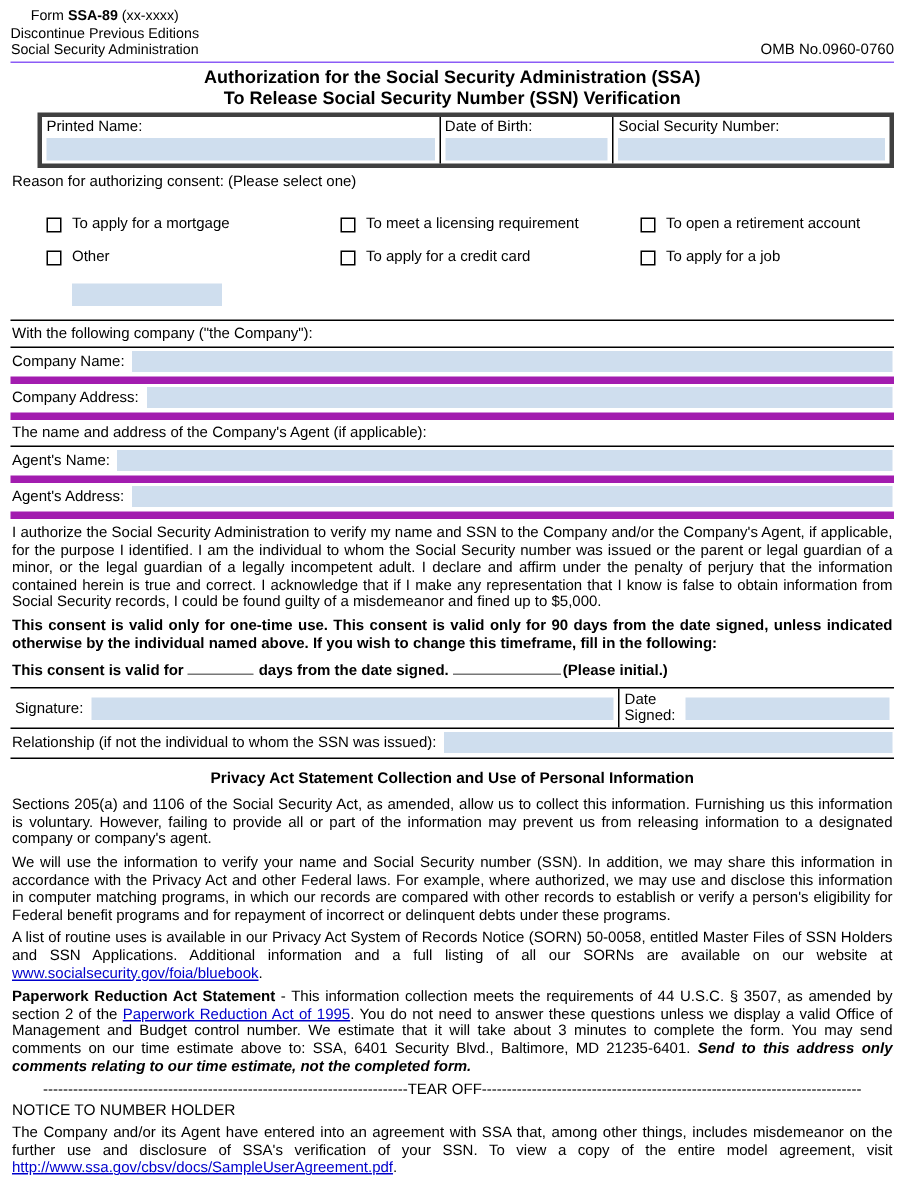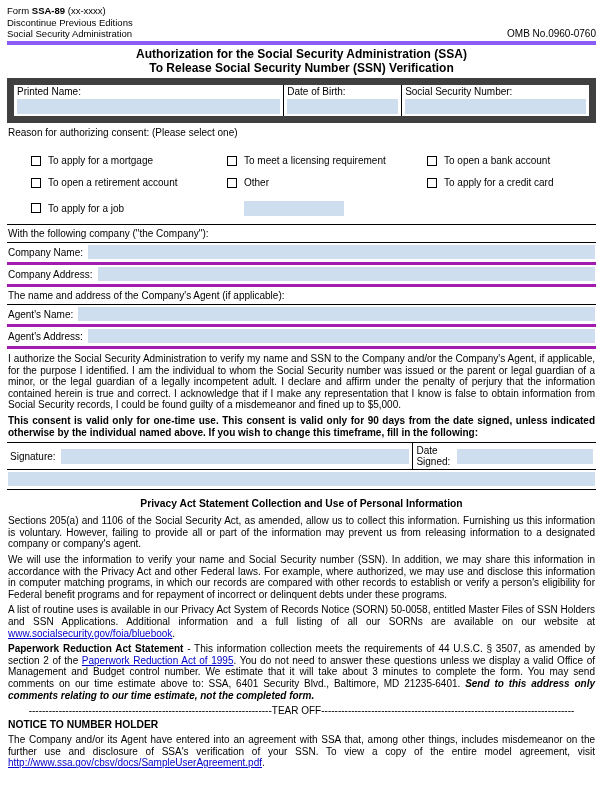--- a/index.html
+++ b/index.html
@@ -1,45 +1,45 @@
 <!DOCTYPE html>
 <html style="--input-bg: #cfdeee; --link: #0000cc;"><head>
 <meta charset="utf-8">
 <style>
   * { margin:0; padding:0; box-sizing:border-box; }
   html,body { background:#ffffff; }
   body { font-family:"Liberation Sans", sans-serif; color:#000; }
   .page { width:603px; height:787px; background:#fff; padding:5px 7px 4px 7px; overflow:hidden; }
 
   
-  .hdr { display:flex; justify-content:space-between; align-items:flex-end; border-bottom:4px solid #8b5cf6; padding-bottom:1px; }
+  .hdr { display:flex; justify-content:space-between; align-items:flex-end; border-bottom:1px solid #8b5cf6; padding-bottom:1px;text-align:center; }
   .hdr-left { font-size:9.5px; line-height:1.22; }
   .hdr-right { font-size:10px; padding-bottom:1px;margin-left:42px; }
 
   .title { text-align:center; font-weight:bold; font-size:12px; line-height:1.18; padding:2px 0 3px 0; }
 
   
-  .id-table { display:flex; border:7px solid #404040; }
+  .id-table { display:flex; border:3px solid #404040;margin-left:18px; }
   .id-cell { padding:1px 3px 2px 3px; border-right:1px solid #000; }
   .id-cell:last-child { border-right:none; }
   .id-c1 { width:47%; } .id-c2 { width:20.5%; } .id-c3 { width:32.5%; }
   .lbl { font-size:10px; line-height:1.2; }
   .field { display:block; background:var(--input-bg); border:none; outline:none; height:15px; width:100%; margin-top:1px; font:inherit; padding:0 2px; }
 
   .reason-line { font-size:10px; margin:4px 0 2px 1px; }
 
   
   .chk-grid { display:grid; grid-template-columns:196px 200px 1fr; row-gap:11px; padding:3px 0 7px 24px;margin-top:14px; }
   .chk { display:flex; align-items:center; gap:7px; font-size:10px; }
   .box { width:10px; height:10px; border:1px solid #000; background:#fff; flex:none; cursor:pointer; }
   .other-field { width:100px; height:15px; background:var(--input-bg); border:none; outline:none; margin-left:17px; margin-top:-3px; }
 
   
   .sect { border-top:1px solid #000; }
-  .srow { display:flex; align-items:center; gap:5px; padding:2px 1px 3px 1px; font-size:10px; border-bottom:3px solid #a21caf; }
+  .srow { display:flex; align-items:center; gap:5px; padding:2px 1px 3px 1px; font-size:10px; border-bottom:5px solid #a21caf; }
   .srow .field { flex:1; width:auto; margin-top:0; height:14px; }
   .intro-row { padding:3px 1px; font-size:10px; border-bottom:1px solid #000; }
 
   .para { font-size:10px; line-height:1.16; margin:4px 1px; text-align:justify; }
   .bold { font-weight:bold; }
   .u { }
 
   .fill-line { font-size:10px; font-weight:bold; margin:3px 1px 5px 1px; }
   .blank { display:inline-block; height:11px; border-bottom:1px solid #777; vertical-align:baseline; margin:0 3px; }
   .blank-days { width:44px; }
@@ -52,21 +52,21 @@
   .sig-date { flex:1; }
   .sig-cell .field { flex:1; width:auto; margin-top:0; height:15px; }
   .rel-row { display:flex; align-items:center; gap:5px; padding:2px 1px 3px 1px; font-size:10px; border-bottom:1px solid #000; }
   .rel-row .field { flex:1; width:auto; margin-top:0; height:14px; }
 
   .privacy-head { text-align:center; font-weight:bold; font-size:10.3px; margin:8px 0 6px 0; }
 
   a.lnk { color:var(--link); text-decoration:underline; cursor:pointer; }
 
   .tear { display:flex; justify-content:center; white-space:nowrap; overflow:hidden; font-size:10px; margin:4px 0 3px 0; }
-  .notice-head { font-weight:bold; font-size:10.3px; margin:3px 1px 4px 1px; }
+  .notice-head { font-weight:normal; font-size:10.3px; margin:3px 1px 4px 1px; }
 </style>
 </head>
 <body>
 
 <div class="page">
 
   <div class="hdr">
     <div class="hdr-left">
       <div><span>Form </span><b>SSA-89</b><span> (xx-xxxx)</span></div>
       <div>Discontinue Previous Editions</div>
@@ -102,24 +102,20 @@
         <span class="box"></span>
         <span>To apply for a mortgage</span>
       </div>
     <div class="chk">
         <span class="box"></span>
         <span>To meet a licensing requirement</span>
       </div>
 
     <div class="chk">
         <span class="box"></span>
-        <span>To open a bank account</span>
-      </div>
-    <div class="chk">
-        <span class="box"></span>
         <span>To open a retirement account</span>
       </div>
     <div class="chk">
         <span class="box"></span>
         <span>Other</span>
       </div>
 
     <div class="chk">
         <span class="box"></span>
         <span>To apply for a credit card</span>
@@ -149,32 +145,36 @@
     <div class="srow">
       <span>Agent's Address:</span>
       <input type="text" class="field" style="">
     </div>
   </div>
 
   <p class="para">I authorize the Social Security Administration to verify my name and SSN to the Company and/or the Company's Agent, if applicable, for the purpose I identified. I am the individual to whom the Social Security number was issued or the parent or legal guardian of a minor, or the legal guardian of a legally incompetent adult. I declare and affirm under the penalty of perjury that the information contained herein is true and correct. I acknowledge that if I make any representation that I know is false to obtain information from Social Security records, I could be found guilty of a misdemeanor and fined up to $5,000.</p>
 
   <p class="para bold"><span>This consent is valid only for one-time use. This consent is valid only for </span><span class="u">90</span><span> days from the date signed, unless indicated otherwise by the individual named above.  If you wish to change this timeframe, fill in the following:</span></p>
 
+  <div class="fill-line">
+    <span>This consent is valid for</span><span class="blank blank-days"></span><span>days from the date signed.</span><span class="blank blank-init"></span><span>(Please initial.)</span>
+  </div>
 
   <div class="sig-row">
     <div class="sig-cell sig-main">
       <span>Signature:</span>
       <input type="text" class="field" style="">
     </div>
     <div class="sig-cell sig-date">
       <span>Date Signed:</span>
       <input type="text" class="field" style="">
     </div>
   </div>
   <div class="rel-row">
+    <span>Relationship (if not the individual to whom the SSN was issued):</span>
     <input type="text" class="field" style="">
   </div>
 
   <div class="privacy-head">Privacy Act Statement Collection and Use of Personal Information</div>
 
   <p class="para">Sections 205(a) and 1106 of the Social Security Act, as amended, allow us to collect this information. Furnishing us this information is voluntary. However, failing to provide all or part of the information may prevent us from releasing information to a designated company or company's agent.</p>
   <p class="para">We will use the information to verify your name and Social Security number (SSN). In addition, we may share this information in accordance with the Privacy Act and other Federal laws. For example, where authorized, we may use and disclose this information in computer matching programs, in which our records are compared with other records to establish or verify a person's eligibility for Federal benefit programs and for repayment of incorrect or delinquent debts under these programs.</p>
   <p class="para"><span>A list of routine uses is available in our Privacy Act System of Records Notice (SORN) 50-0058, entitled Master Files of SSN Holders and SSN Applications. Additional information and a full listing of all our SORNs are available on our website at </span><a class="lnk">www.socialsecurity.gov/foia/bluebook</a><span>.</span></p>
 
   <p class="para"><b>Paperwork Reduction Act Statement</b><span> - This information collection meets the requirements of 44 U.S.C. § 3507, as amended by section 2 of the </span><a class="lnk">Paperwork Reduction Act of 1995</a><span>. You do not need to answer these questions unless we display a valid Office of Management and Budget control number. We estimate that it will take about 3 minutes to complete the form. You may send comments on our time estimate above to: SSA, 6401 Security Blvd., Baltimore, MD 21235-6401. </span><b><i><span>Send to this address </span><span class="u">only</span><span> comments relating to our time estimate, not the completed form.</span></i></b></p>

